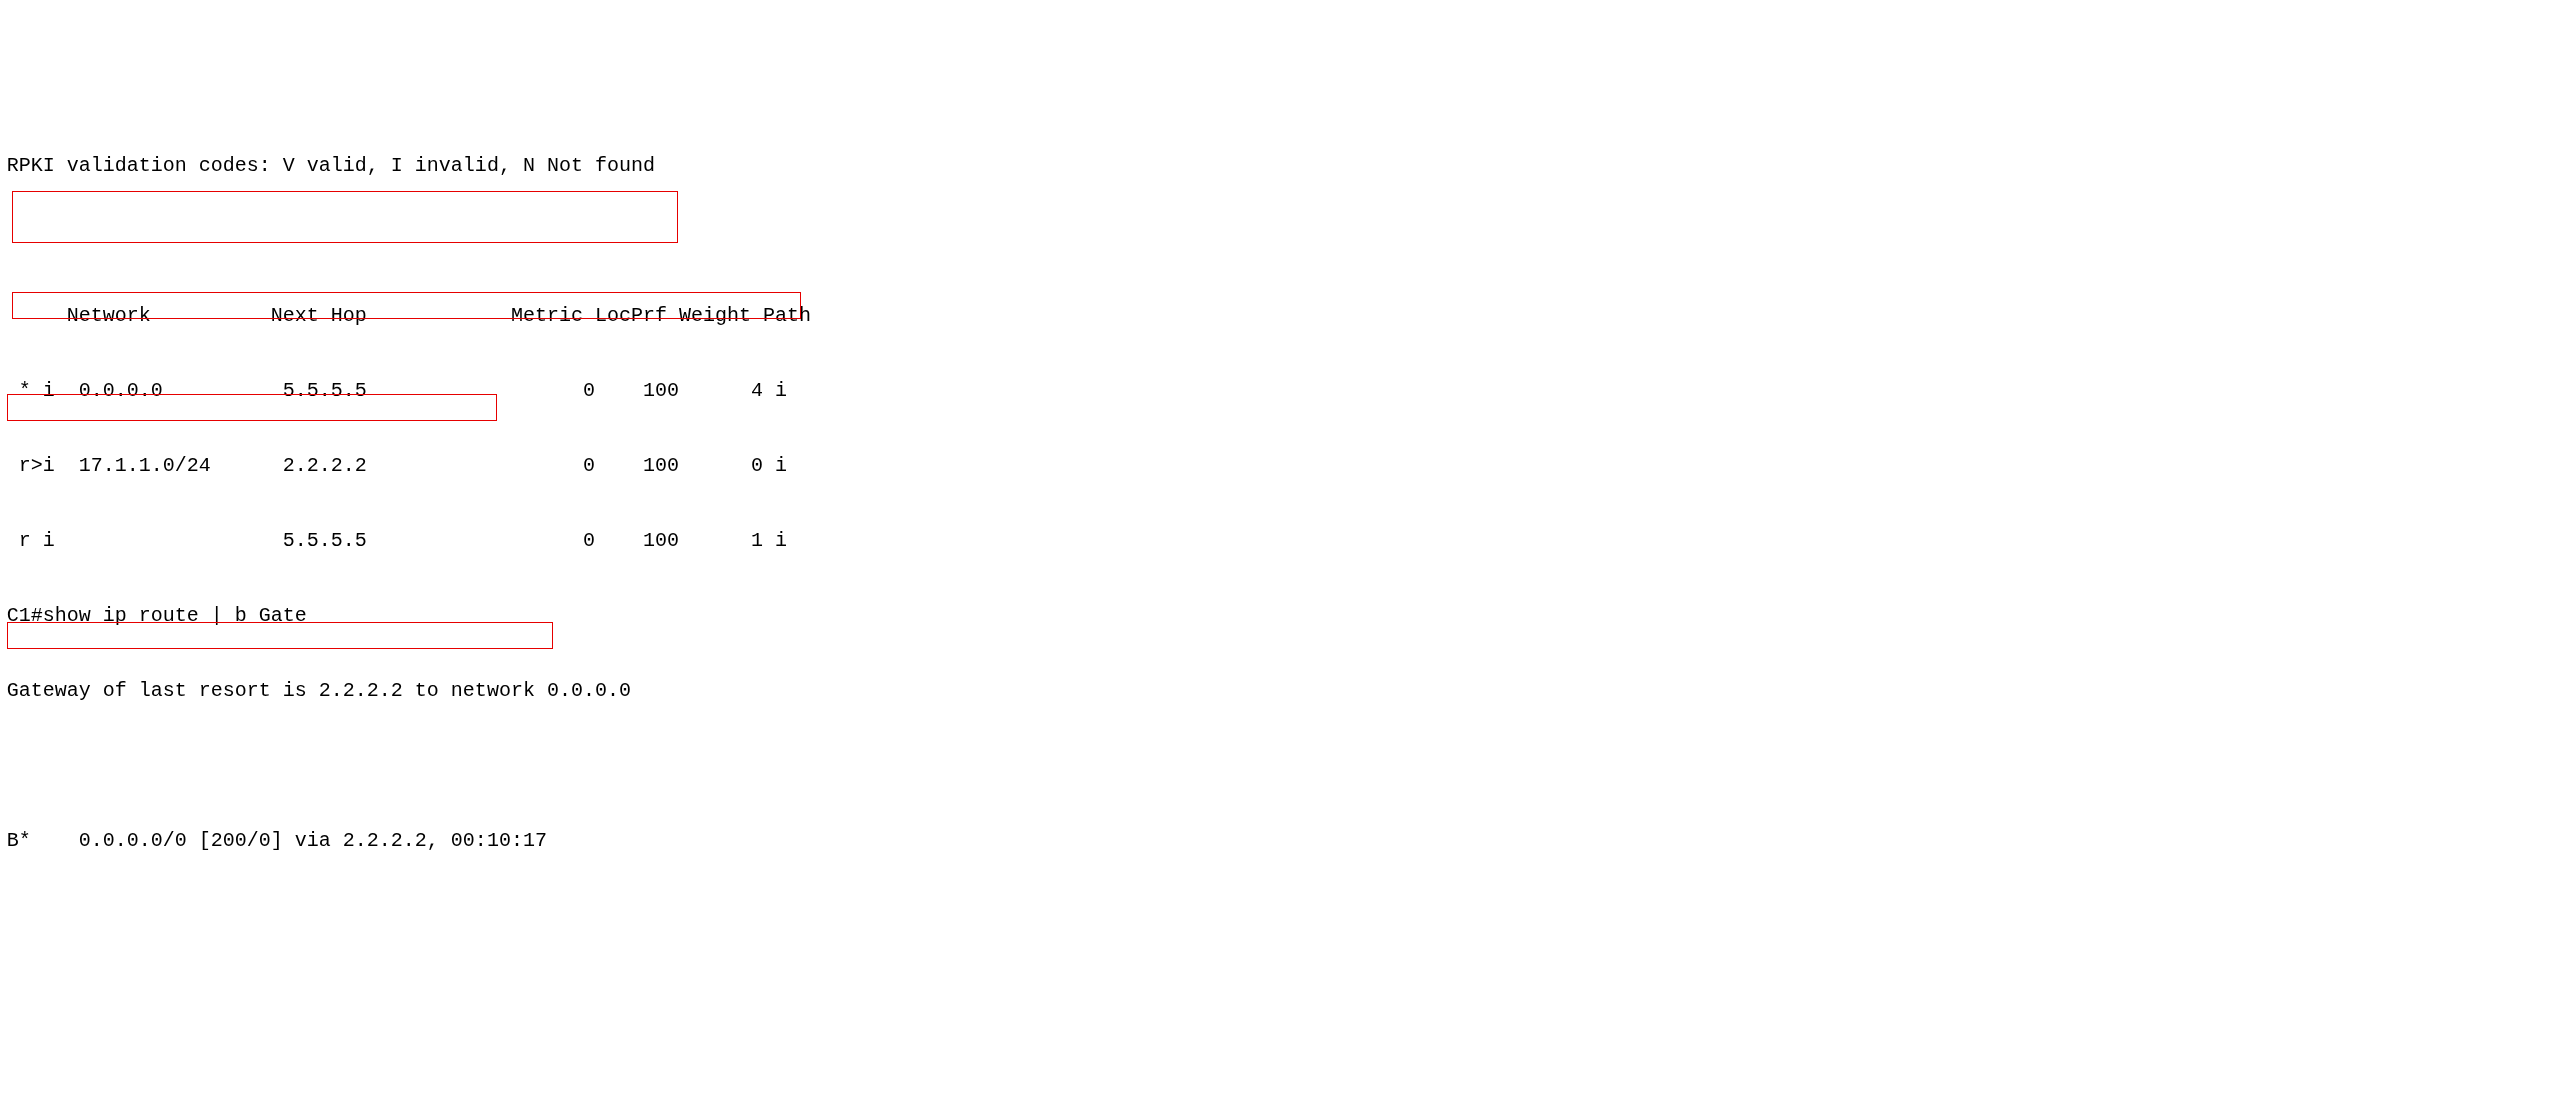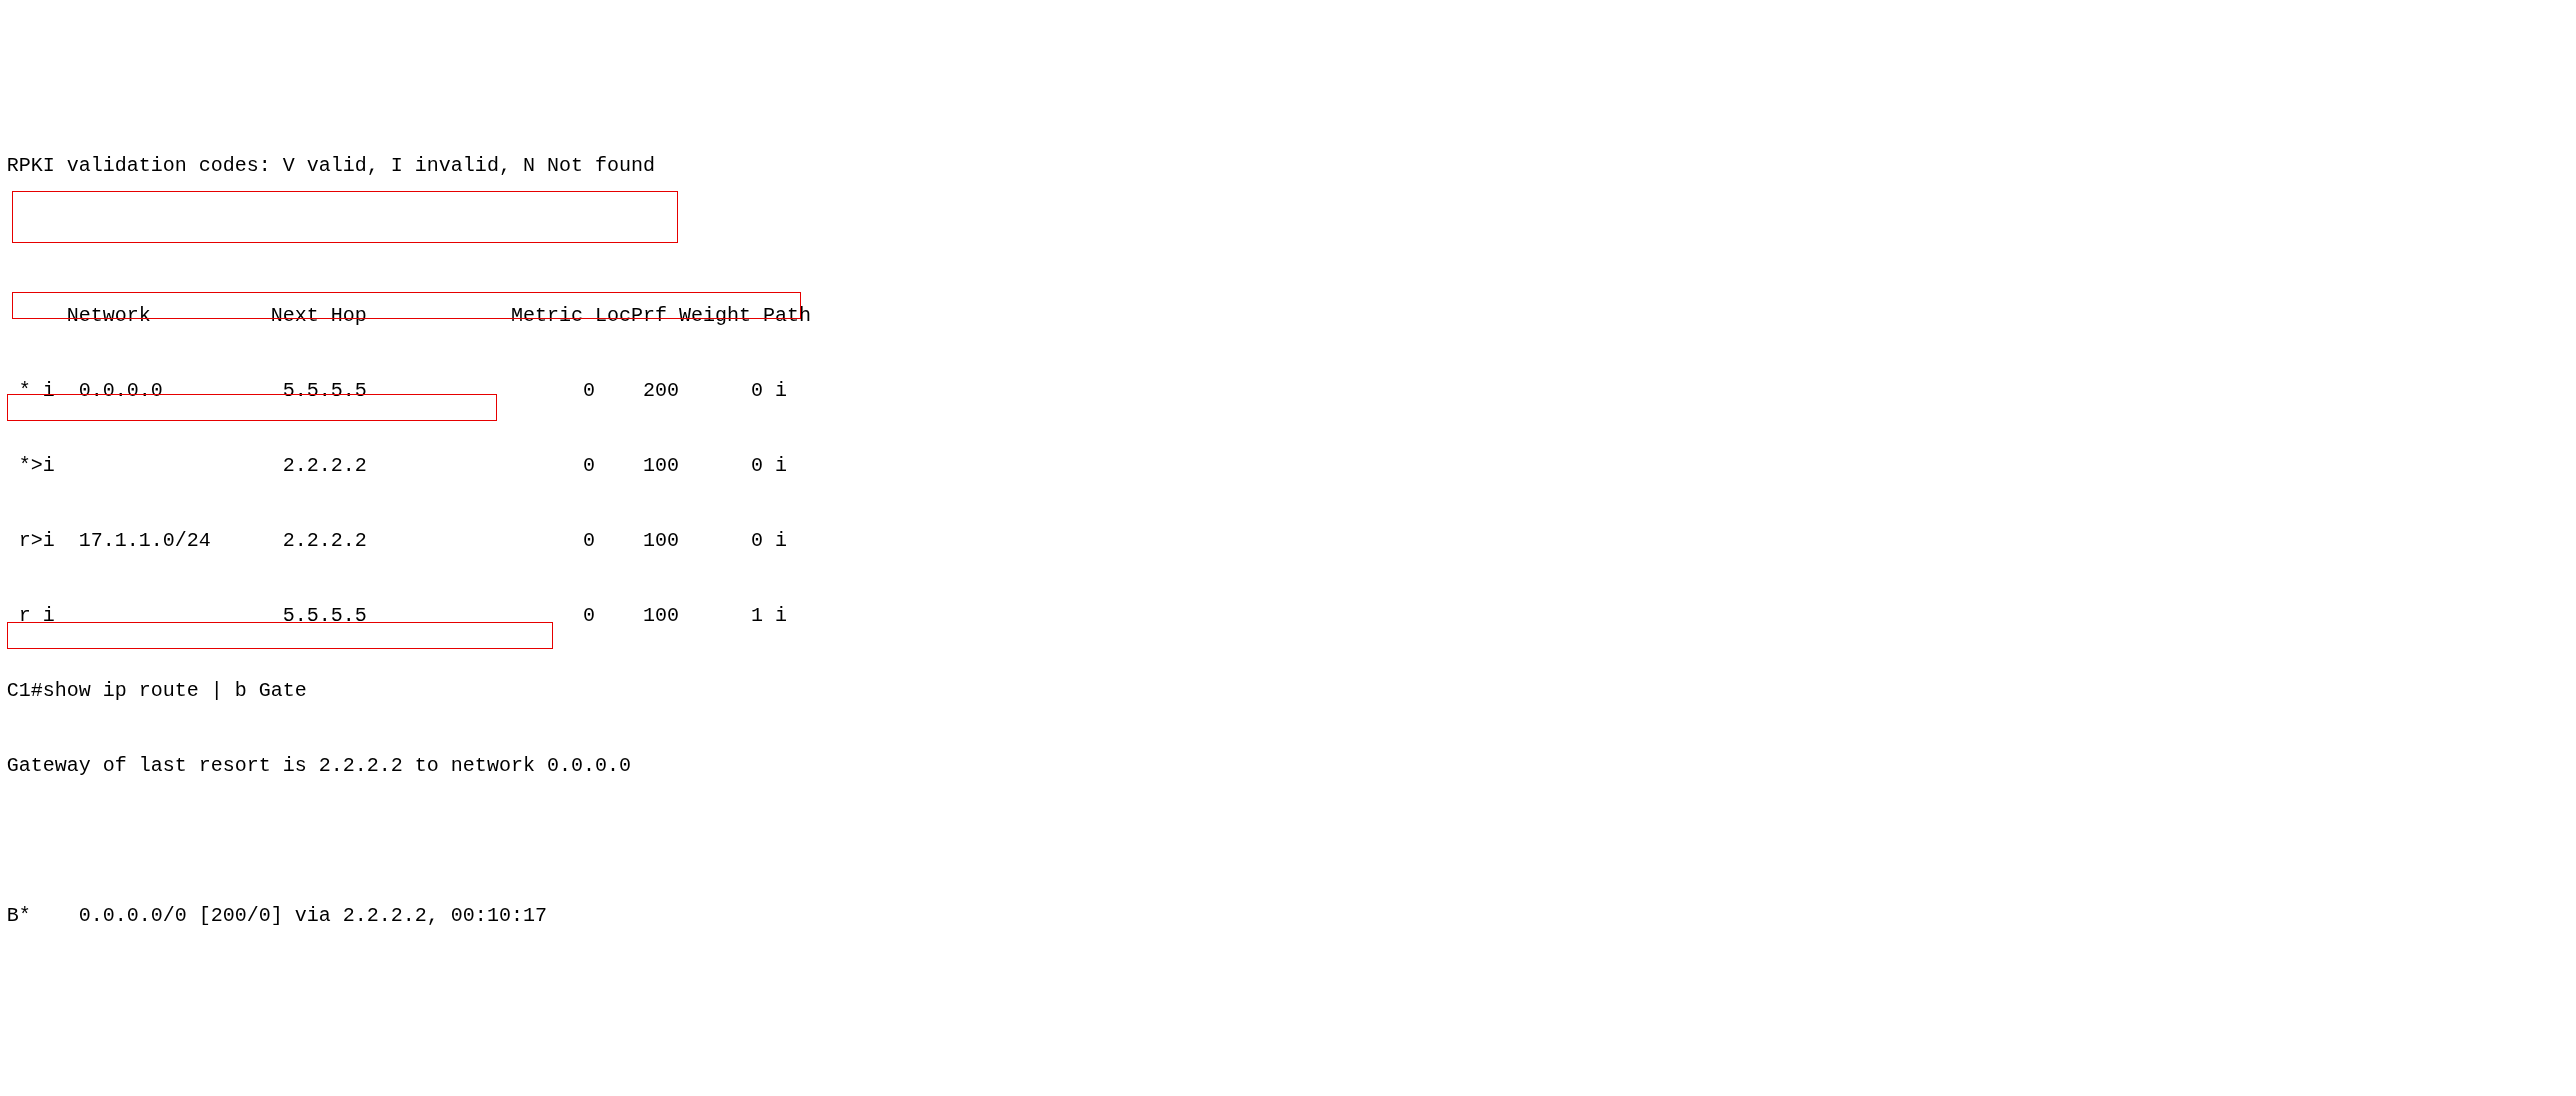--- a/index.html
+++ b/index.html
@@ -25,22 +25,21 @@
 </style>
 </head>
 <body>
 
 
 
 <div style="position:relative;">
   <div class="row">RPKI validation codes: V valid, I invalid, N Not found</div>
   <div class="row"> </div>
   <div class="row">     Network          Next Hop            Metric LocPrf Weight Path</div>
-  <div class="row"> * i  0.0.0.0          5.5.5.5                  0    200      0 i</div>
-  <div class="row"> *&gt;i                   2.2.2.2                  0    100      0 i</div>
+  <div class="row"> * i  0.0.0.0          5.5.5.5                  0    100      4 i</div>
   <div class="row"> r&gt;i  17.1.1.0/24      2.2.2.2                  0    100      0 i</div>
   <div class="row"> r i                   5.5.5.5                  0    100      1 i</div>
   <div class="row"><span>C1#</span><span>show ip route | b Gate</span></div>
   <div class="row">Gateway of last resort is 2.2.2.2 to network 0.0.0.0</div>
   <div class="row"> </div>
   <div class="row">B*    0.0.0.0/0 [200/0] via 2.2.2.2, 00:10:17</div>
   
   
   
   

